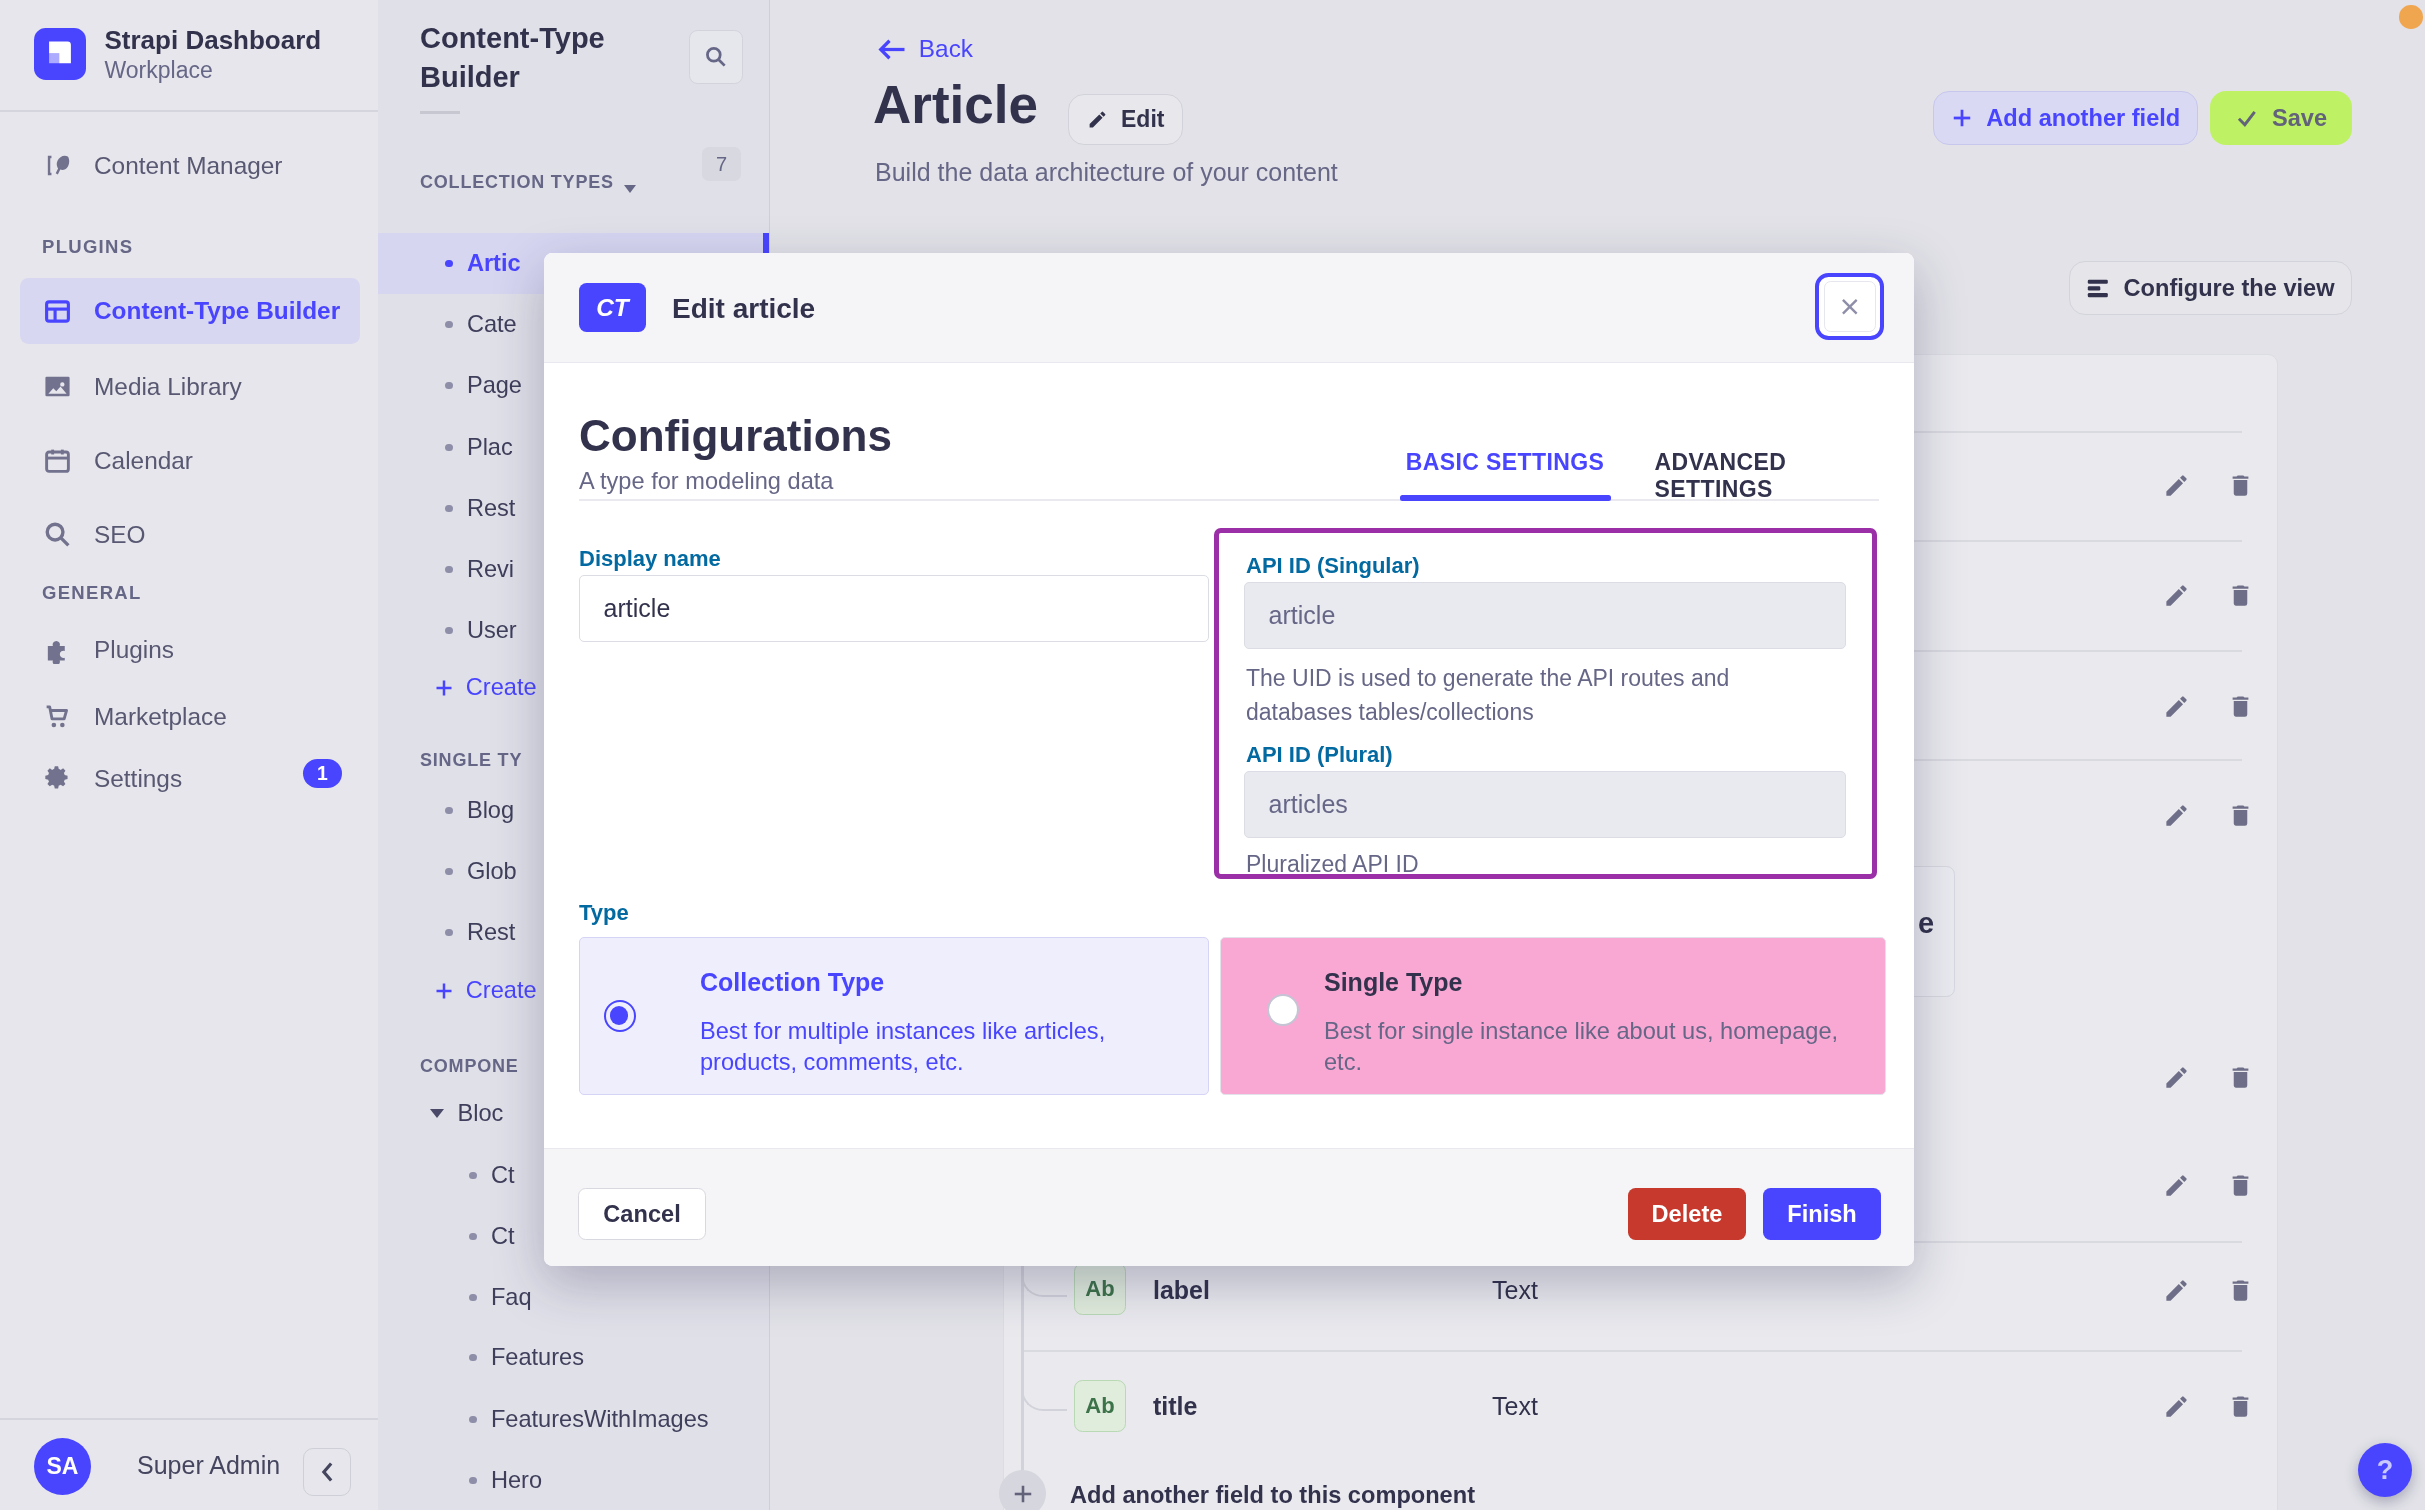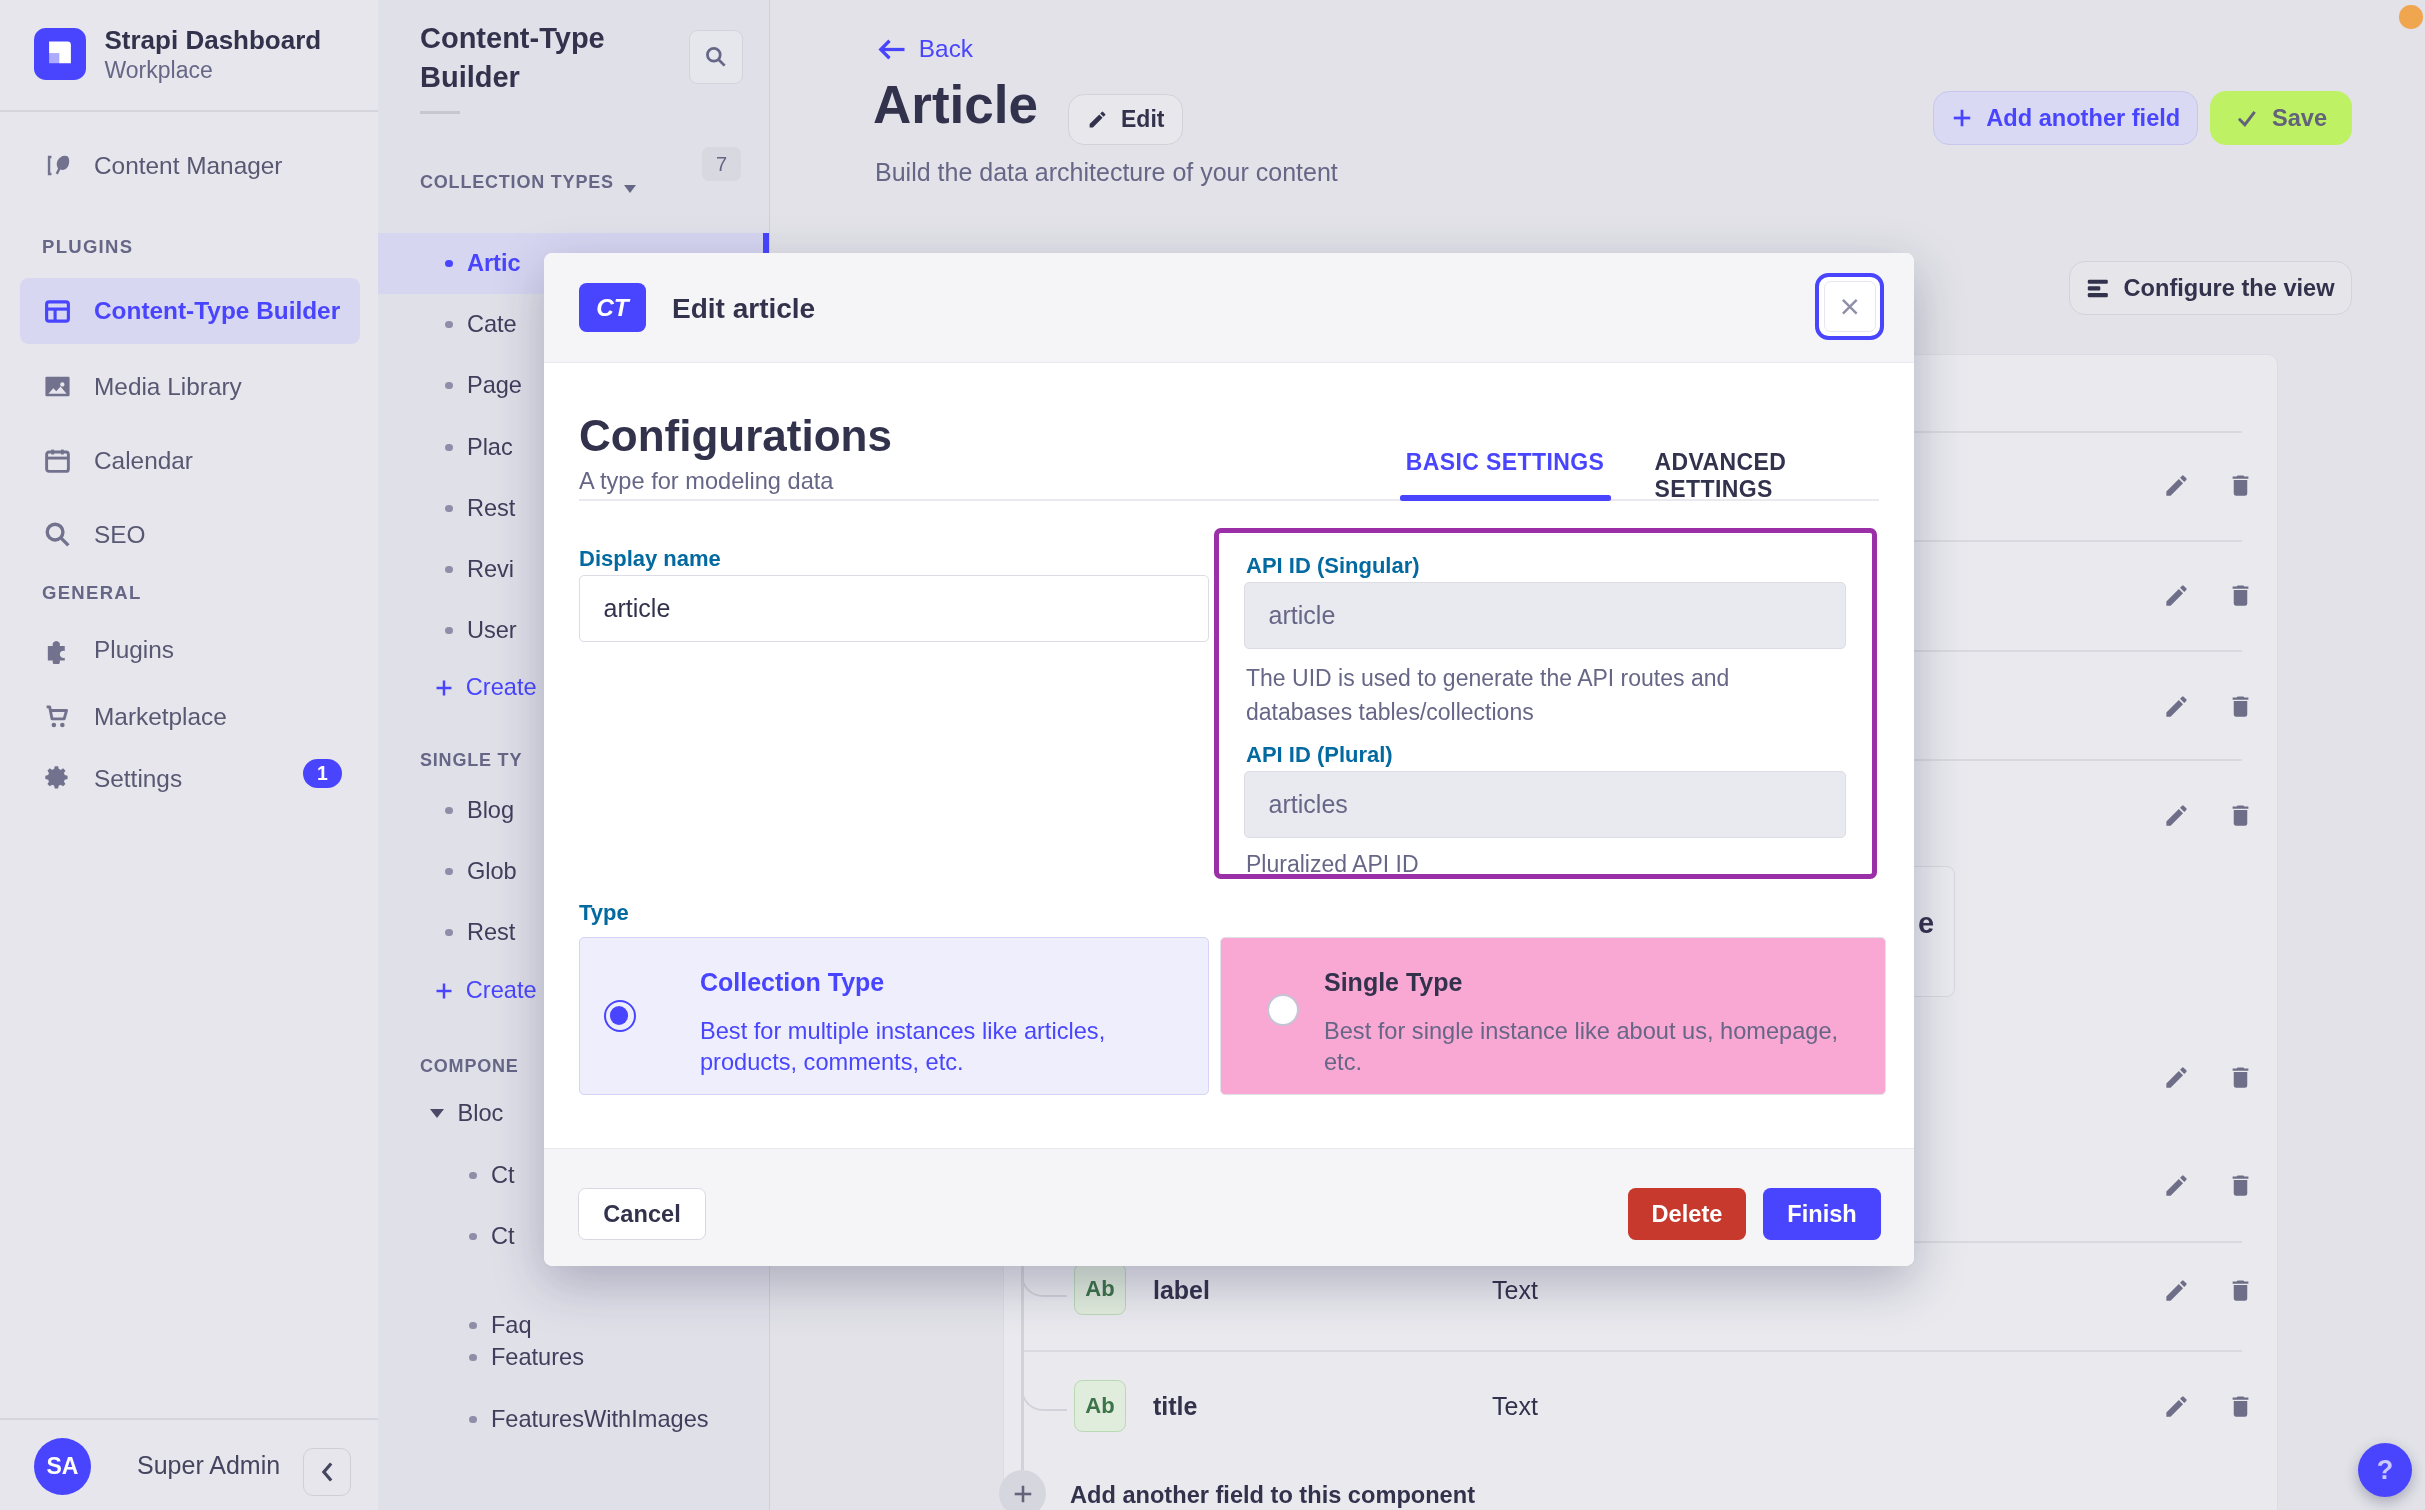--- a/index.html
+++ b/index.html
@@ -309,31 +309,35 @@
       <span class="lbl">Bloc</span>
     </div>
     <div class="ct-item" style="top:1145px">
         <span class="dot sub"></span>
         <span class="lbl">Ct</span>
       </div>
     <div class="ct-item" style="top:1206px">
         <span class="dot sub"></span>
         <span class="lbl">Ct</span>
       </div>
-    <div class="ct-item" style="top:1295px">
+    <div class="ct-item" style="top:1267px">
         <span class="dot sub"></span>
         <span class="lbl">Faq</span>
       </div>
     <div class="ct-item" style="top:1327px">
         <span class="dot sub"></span>
         <span class="lbl">Features</span>
       </div>
     <div class="ct-item" style="top:1389px">
         <span class="dot sub"></span>
         <span class="lbl">FeaturesWithImages</span>
+      </div>
+    <div class="ct-item" style="top:1450px">
+        <span class="dot sub"></span>
+        <span class="lbl">Hero</span>
       </div>
   </aside>
 
   <div class="back-link">
     <svg width="30" height="25" viewBox="0 0 24 20" fill="none" stroke="currentColor" stroke-width="2.6">
         <line x1="22" y1="10" x2="3" y2="10"></line>
         <polyline points="10,3 3,10 10,17"></polyline>
       </svg>
     <span>Back</span>
   </div>

